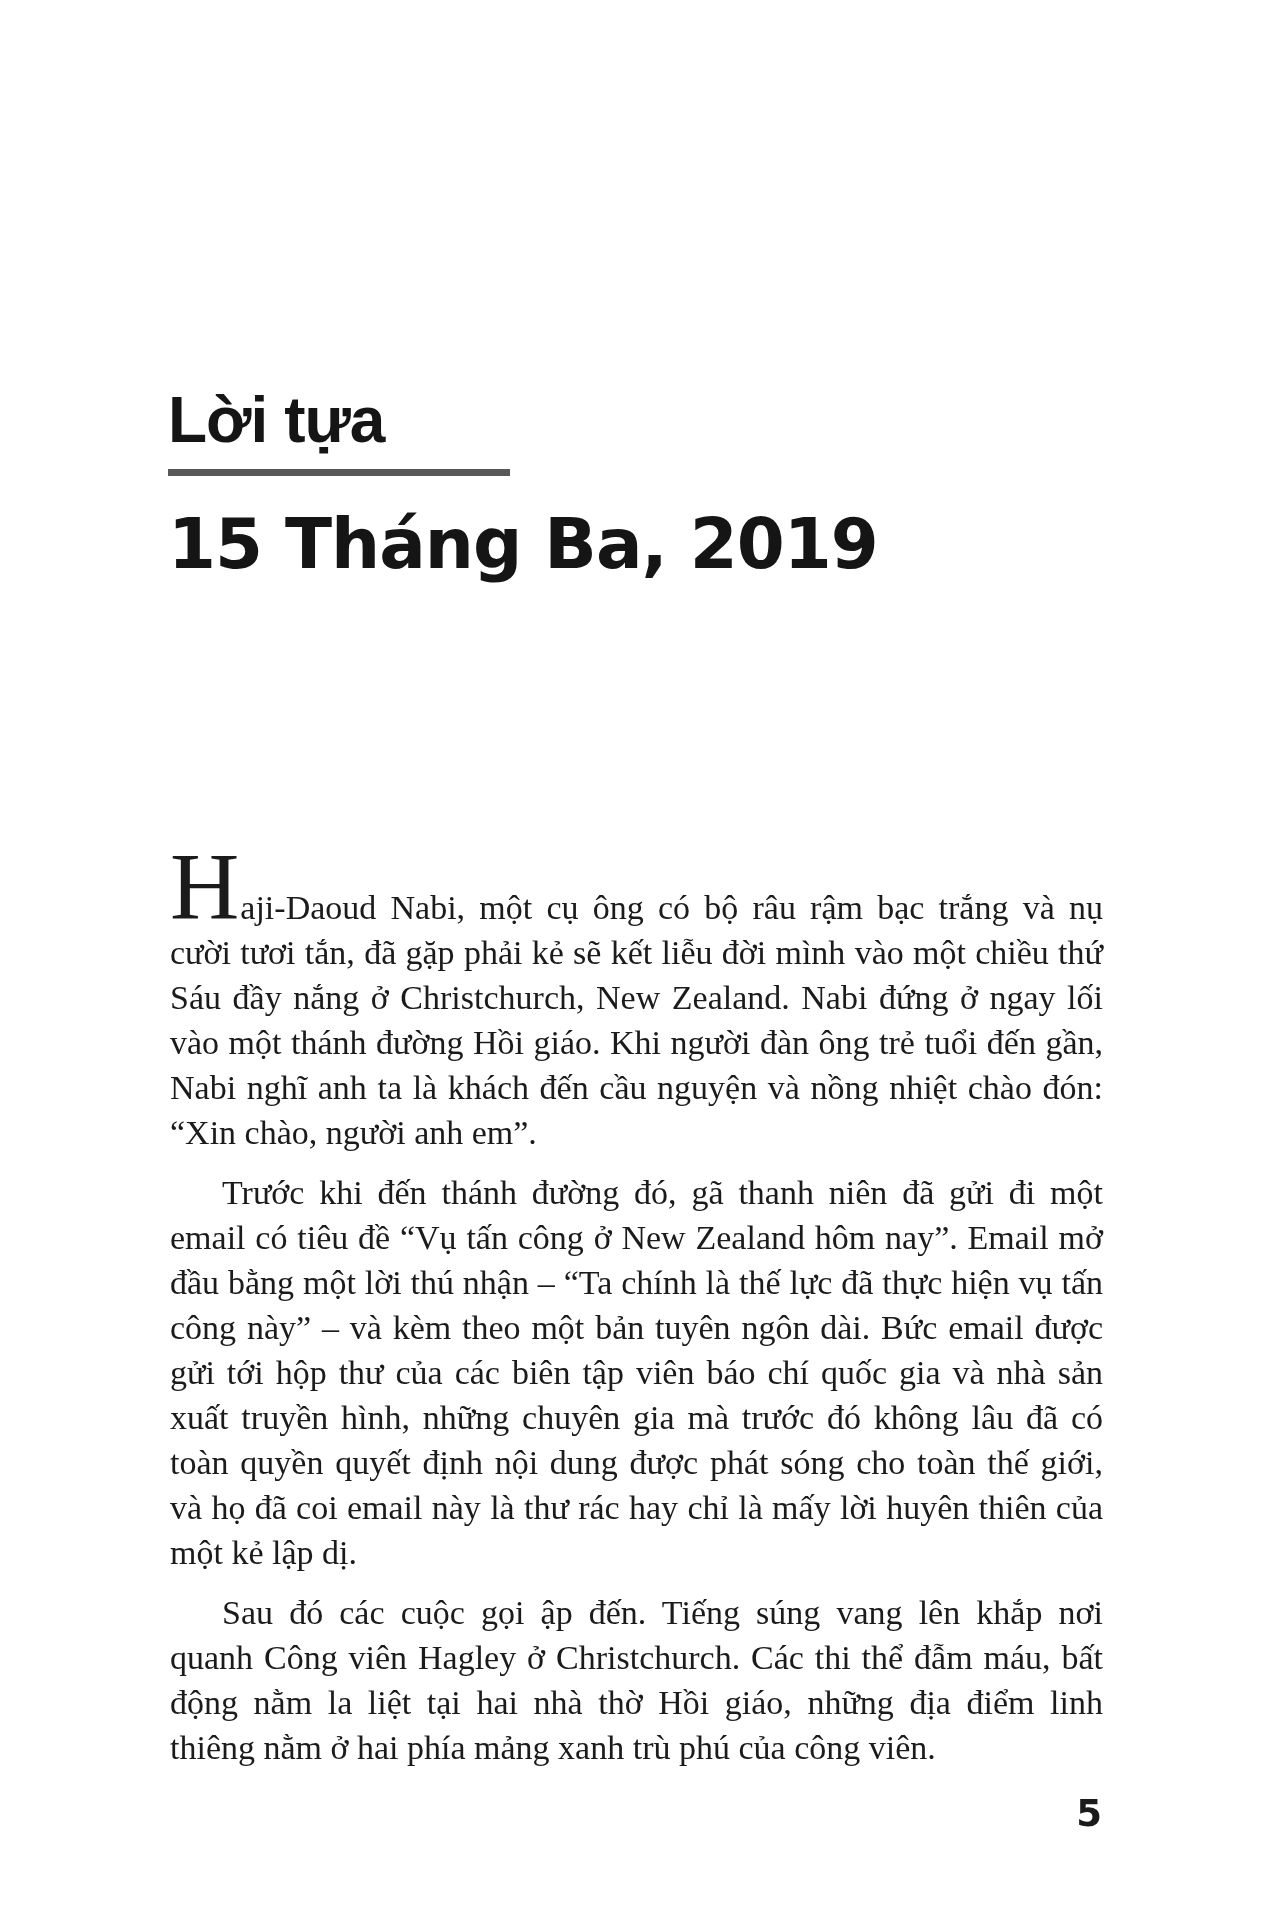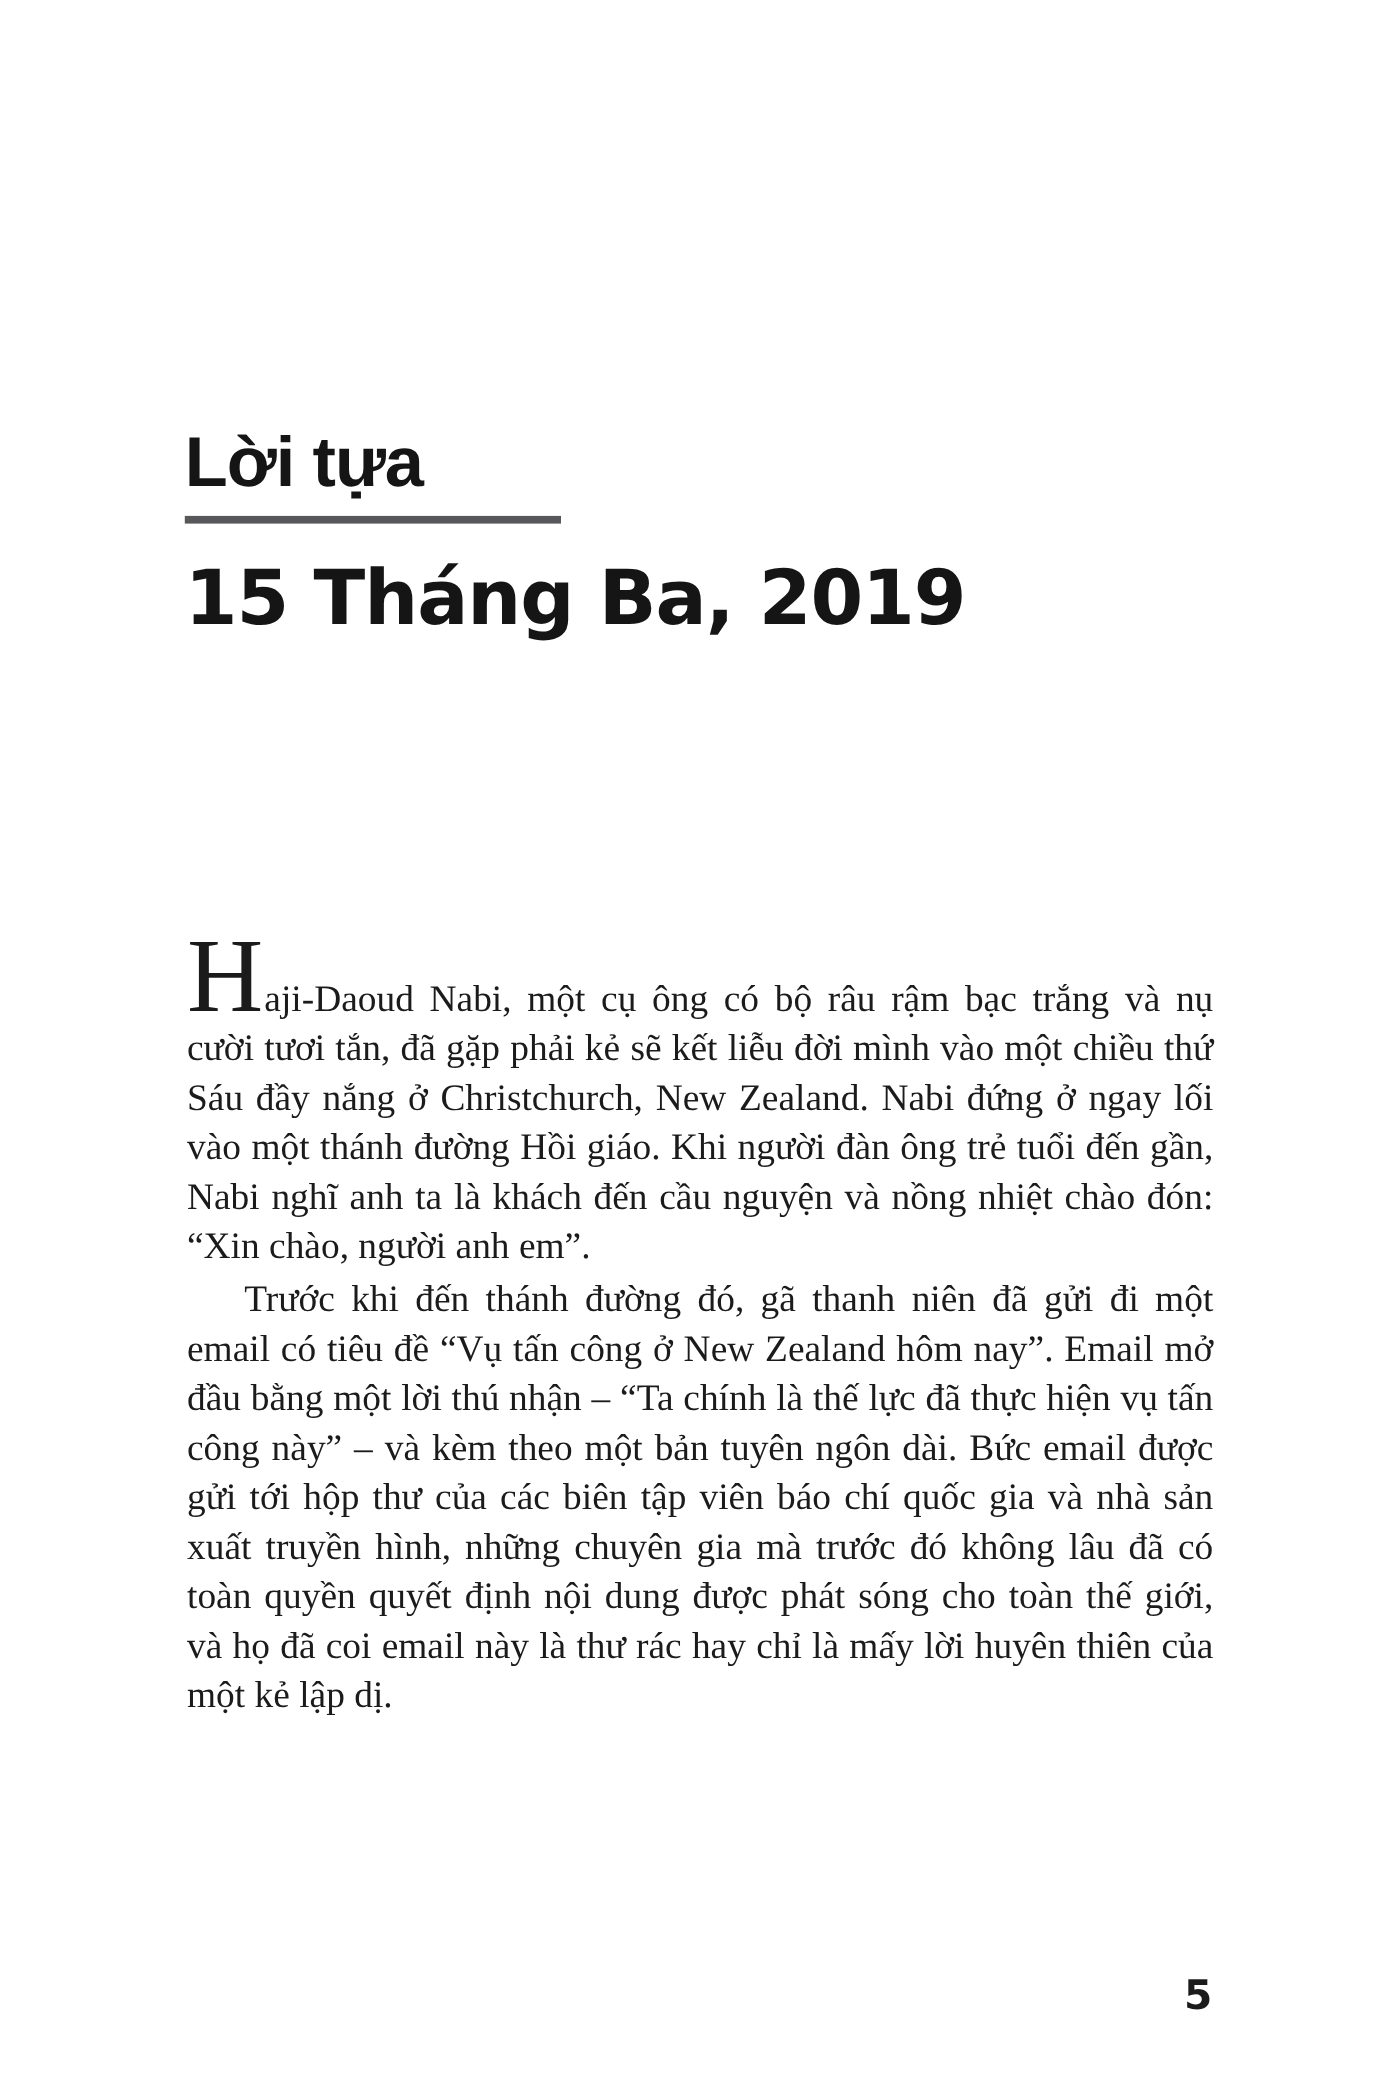--- a/index.html
+++ b/index.html
@@ -52,21 +52,21 @@
     top: 864px;
     font-size: 34px;
     line-height: 45px;
     color: #1b1b1b;
     text-align: justify;
   }
   .body-text p {
     margin: 0;
   }
   .body-text p.indent {
-    margin-top: 3px;
+    margin-top: 15px;
     text-indent: 52px;
   }
   .dropcap {
     font-size: 96px;
     line-height: 45px;
     letter-spacing: 1px;
     color: #1b1b1b;
   }
   .page-number {
     position: absolute;
@@ -86,17 +86,18 @@
 
   <header class="heading-block">
     <h1 class="page-title">Lời tựa</h1>
     <div class="title-divider"></div>
     <h2 class="page-subtitle">15 Tháng Ba, 2019</h2>
   </header>
 
   <main class="body-text">
     <p><span class="dropcap">H</span><span>aji-Daoud Nabi, một cụ ông có bộ râu rậm bạc trắng và nụ cười tươi tắn, đã gặp phải kẻ sẽ kết liễu đời mình vào một chiều thứ Sáu đầy nắng ở Christchurch, New Zealand. Nabi đứng ở ngay lối vào một thánh đường Hồi giáo. Khi người đàn ông trẻ tuổi đến gần, Nabi nghĩ anh ta là khách đến cầu nguyện và nồng nhiệt chào đón: “Xin chào, người anh em”.</span></p>
     <p class="indent">Trước khi đến thánh đường đó, gã thanh niên đã gửi đi một email có tiêu đề “Vụ tấn công ở New Zealand hôm nay”. Email mở đầu bằng một lời thú nhận – “Ta chính là thế lực đã thực hiện vụ tấn công này” – và kèm theo một bản tuyên ngôn dài. Bức email được gửi tới hộp thư của các biên tập viên báo chí quốc gia và nhà sản xuất truyền hình, những chuyên gia mà trước đó không lâu đã có toàn quyền quyết định nội dung được phát sóng cho toàn thế giới, và họ đã coi email này là thư rác hay chỉ là mấy lời huyên thiên của một kẻ lập dị.</p>
+    <p class="indent">Sau đó các cuộc gọi ập đến. Tiếng súng vang lên khắp nơi quanh Công viên Hagley ở Christchurch. Các thi thể đẫm máu, bất động nằm la liệt tại hai nhà thờ Hồi giáo, những địa điểm linh thiêng nằm ở hai phía mảng xanh trù phú của công viên.</p>
   </main>
 
   <div class="page-number">5</div>
 
 </div>
 
 </body></html>

